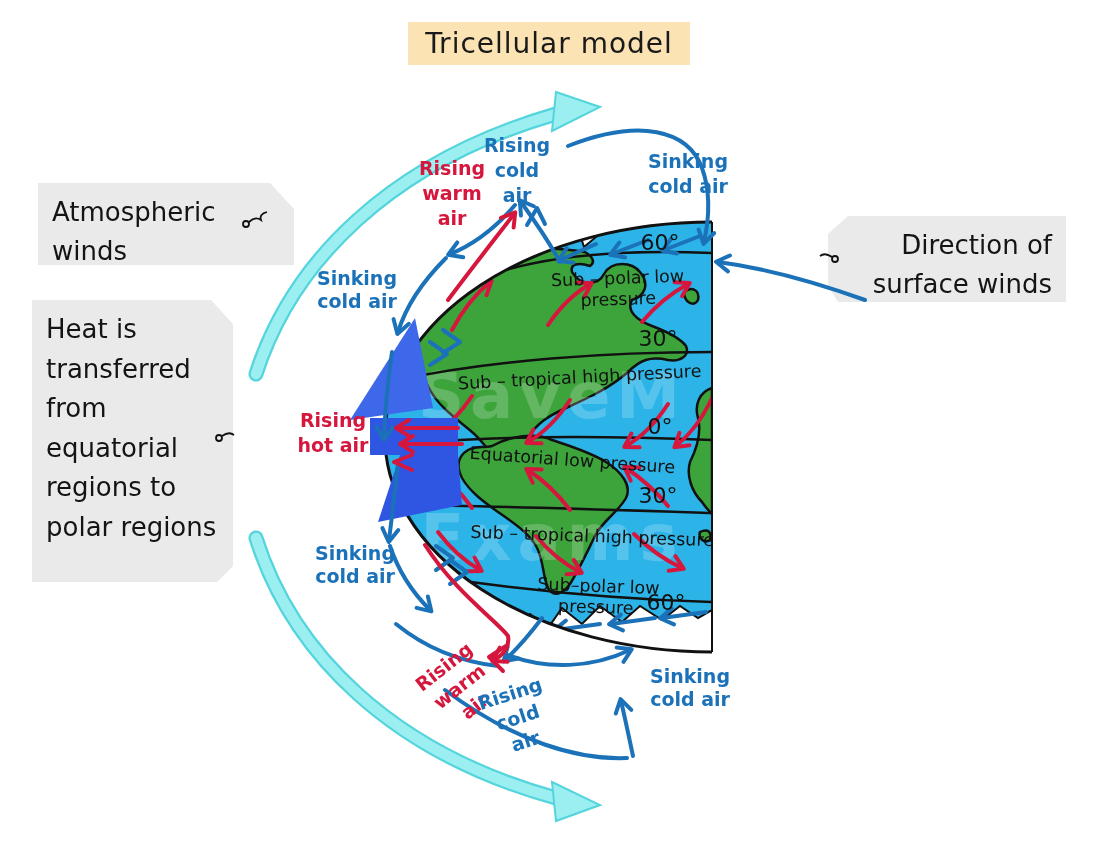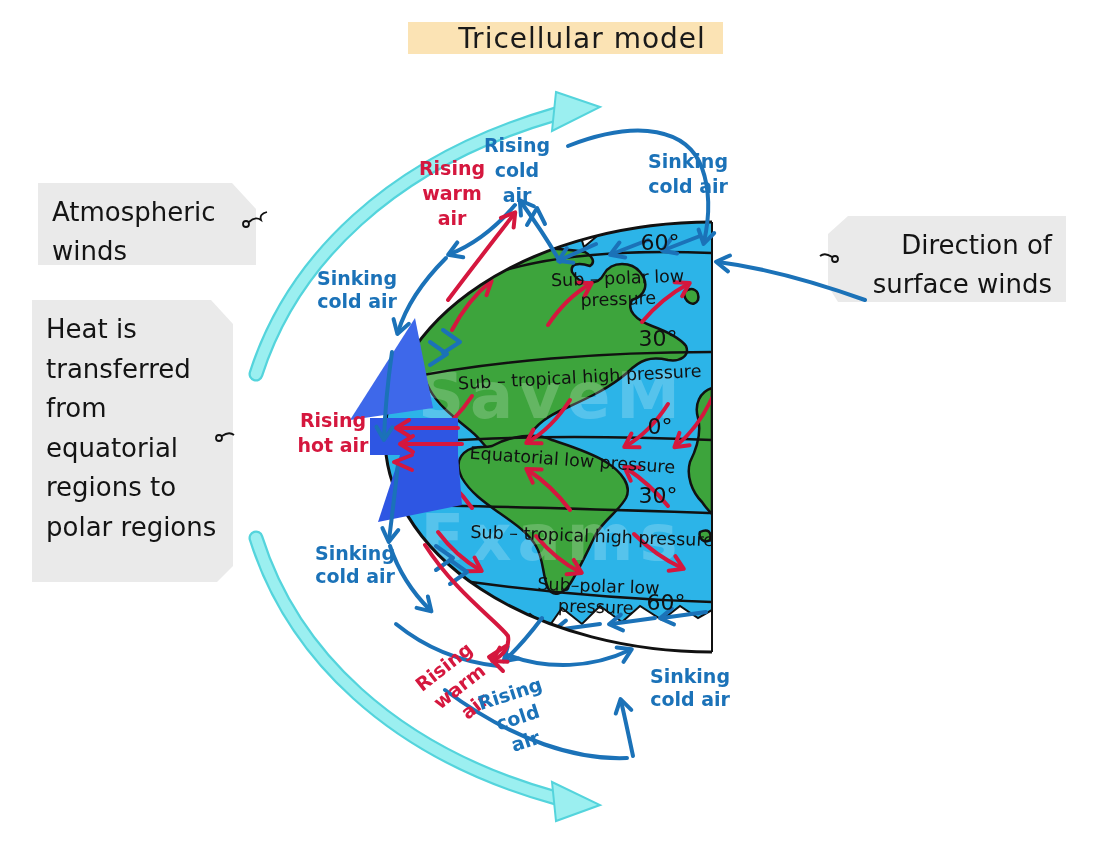--- a/index.html
+++ b/index.html
@@ -1,30 +1,30 @@
 <!DOCTYPE html>
 <html><head>
 <meta charset="utf-8">
 <style>
   html,body{margin:0;padding:0;}
   body{
     width:1100px;height:843px;position:relative;background:#ffffff;
     font-family:"DejaVu Sans",sans-serif;overflow:hidden;
   }
   .title-box{
-    position:absolute;left:408px;top:22px;width:282px;height:32px;
+    position:absolute;left:408px;top:22px;width:282px;height:43px;
     background:#FBE3B4;display:flex;align-items:center;justify-content:center;
-    font-size:28px;color:#1a1a1a;letter-spacing:1px;padding-left:33px;
+    font-size:28px;color:#1a1a1a;letter-spacing:1px;
   }
   .callout{
     position:absolute;background:#EAEAEA;color:#141414;
     font-size:26px;line-height:1.5;padding:10px 14px;box-sizing:border-box;
   }
   .callout.atmospheric{
-    left:38px;top:183px;width:218px;height:82px;
+    left:38px;top:183px;width:256px;height:82px;
     clip-path:polygon(0 0,calc(100% - 24px) 0,100% 26px,100% 100%,0 100%);
   }
   .callout.heat{
     left:32px;top:300px;width:201px;height:282px;line-height:1.52;
     clip-path:polygon(0 0,calc(100% - 22px) 0,100% 24px,100% calc(100% - 16px),calc(100% - 16px) 100%,0 100%);
   }
   .callout.direction{
     left:828px;top:216px;width:238px;height:86px;
     clip-path:polygon(20px 0,100% 0,100% 100%,10px 100%,0 calc(100% - 16px),0 18px);
     text-align:right;

